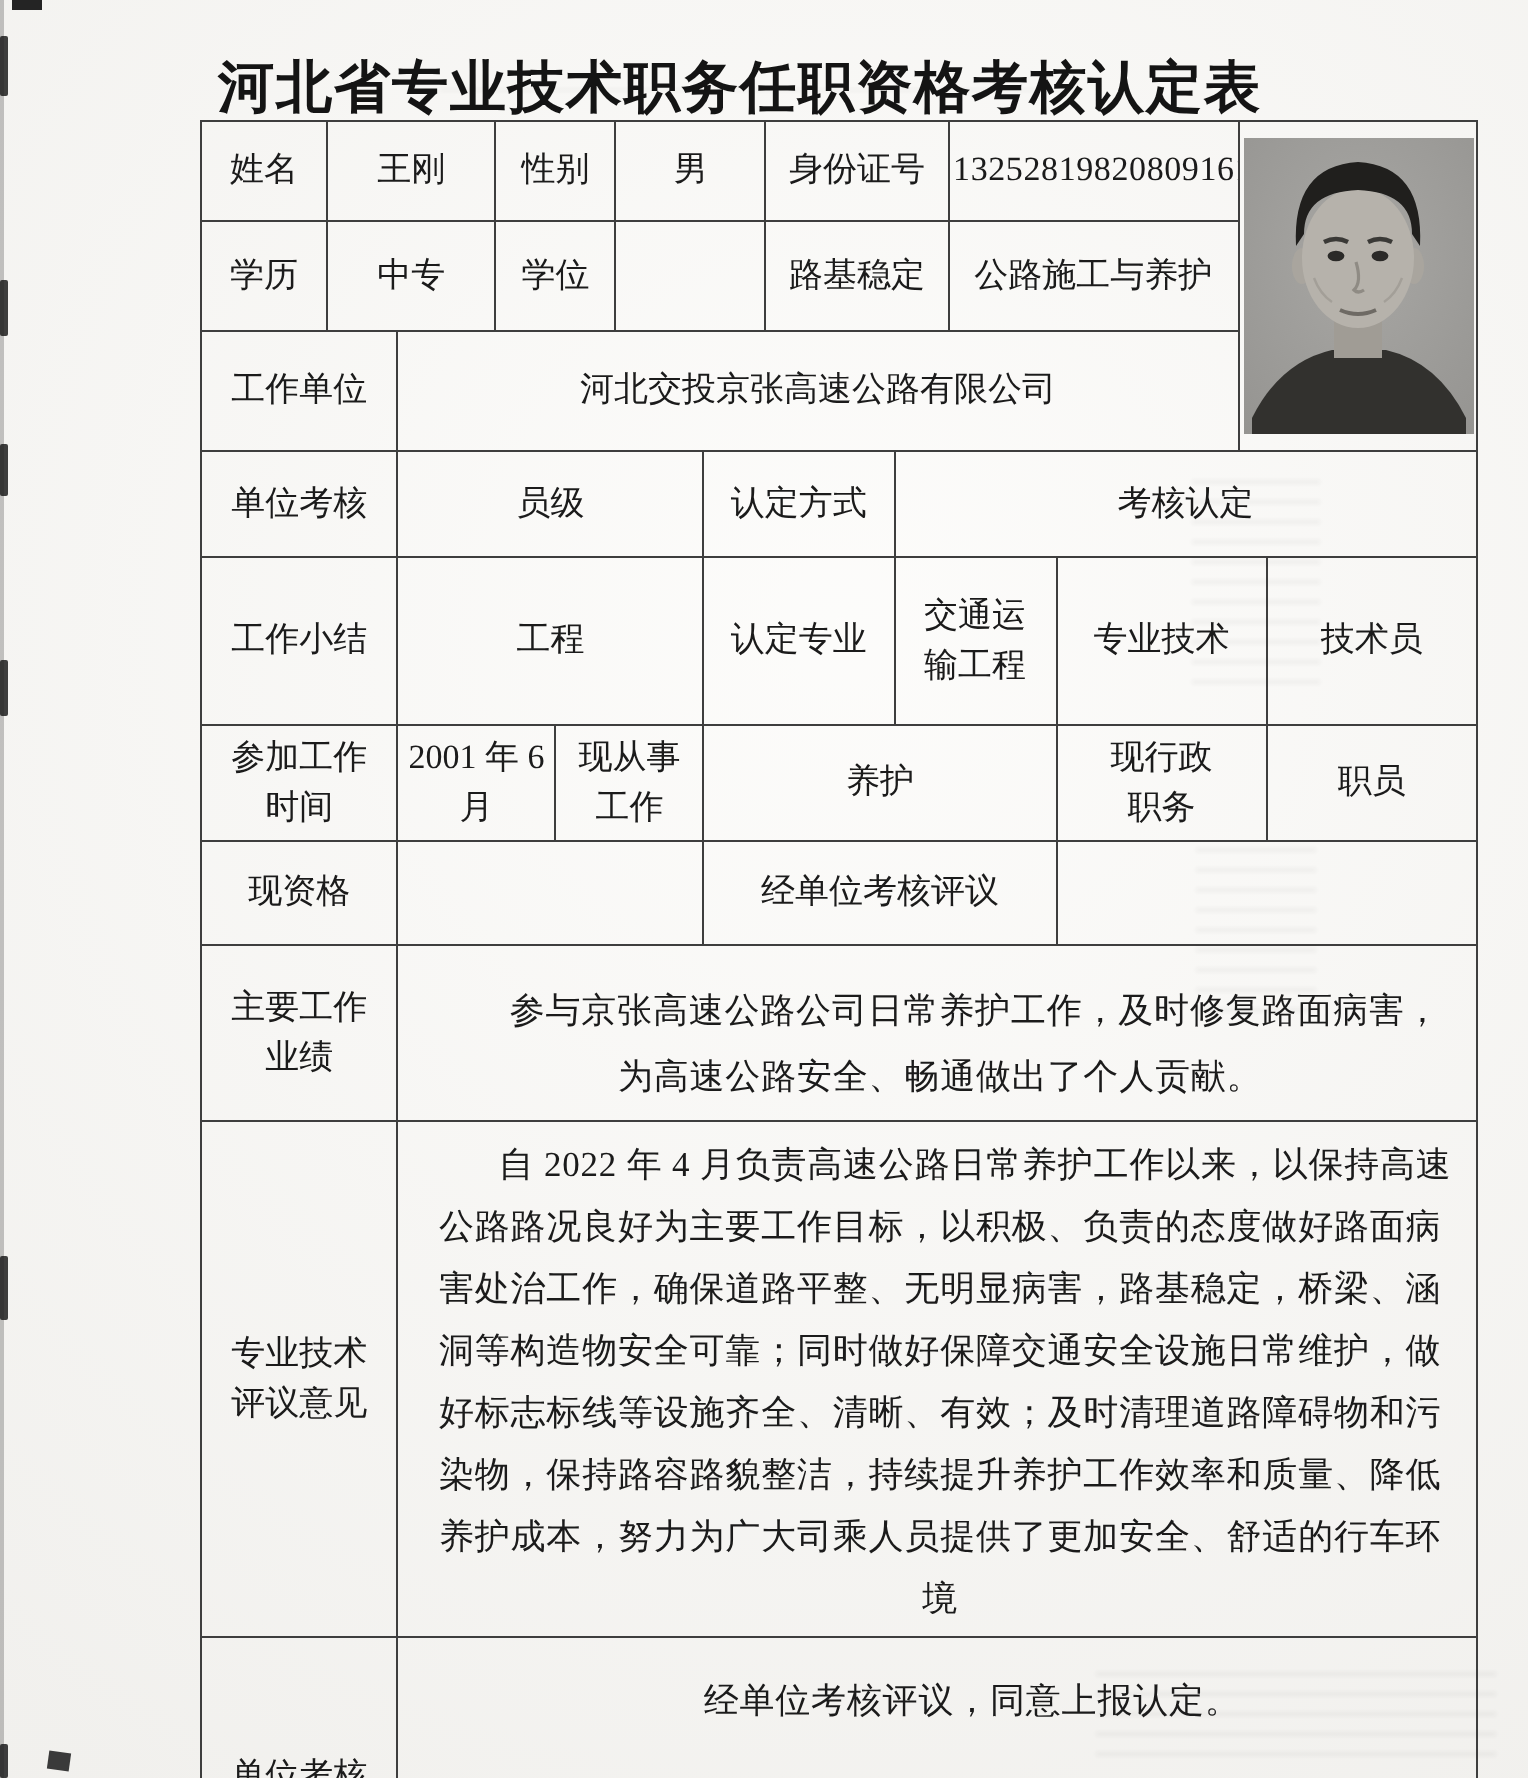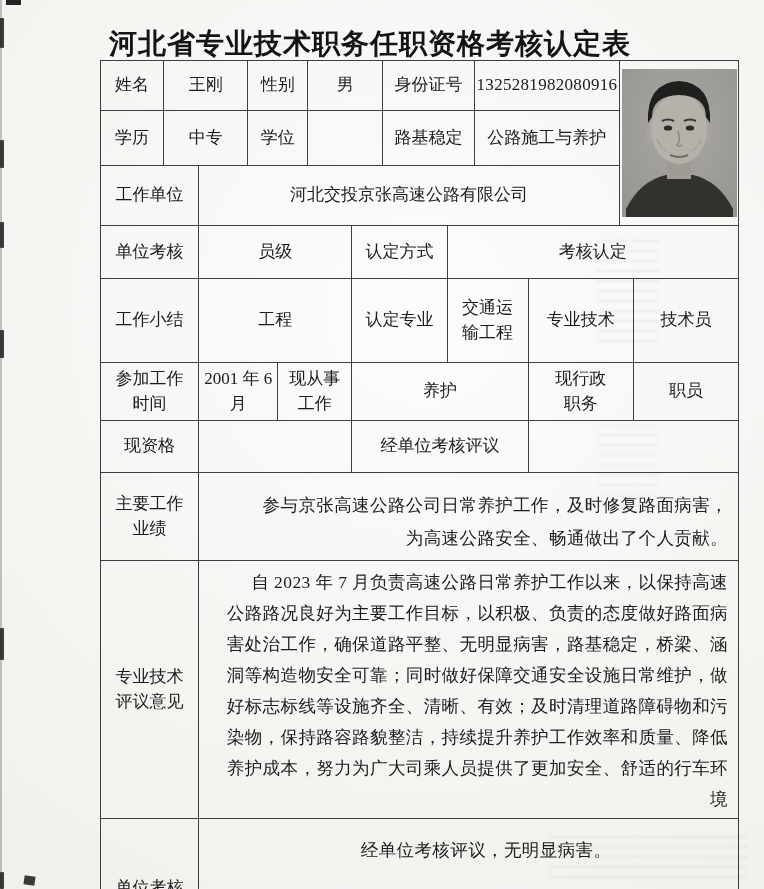--- a/index.html
+++ b/index.html
@@ -24,21 +24,21 @@
     border:1px solid #3e3e3e;
     text-align:center;vertical-align:middle;
     font-size:17px;line-height:1.45;
     padding:3px 2px;overflow:hidden;
   }
   td.pre{white-space:pre-line;}
   td.small{font-size:12.5px;}
   td.idnum{font-size:13.5px;letter-spacing:.3px;}
   td.content{text-align:left;vertical-align:top;}
   .para{
-    text-indent:2em;text-align:right;
+    text-indent:2em;text-align:center;
     font-size:17.5px;line-height:31px;letter-spacing:.4px;
     padding:3px 8px 0 11px;margin:0;
   }
   .para.ach{line-height:33px;padding-top:11px;}
   .review-box{position:relative;height:158px;}
   .review-line{position:absolute;left:0;top:16px;width:100%;
     text-indent:2em;font-size:17.5px;letter-spacing:.4px;}
   td.photo-cell{padding:0;vertical-align:middle;}
   .photo-frame{width:115px;height:148px;margin:0 auto;display:block;}
   
@@ -155,29 +155,29 @@
     <td colspan="2" class="pre">主要工作
 业绩</td>
     <td colspan="11" class="content">
       <p class="para ach">参与京张高速公路公司日常养护工作，及时修复路面病害，为高速公路安全、畅通做出了个人贡献。</p>
     </td>
   </tr>
   <tr style="height:185px">
     <td colspan="2" class="pre">专业技术
 评议意见</td>
     <td colspan="11" class="content">
-      <p class="para">自 2023 年 7 月负责高速公路日常养护工作以来，以保持高速公路路况良好为主要工作目标，以积极、负责的态度做好路面病害处治工作，确保道路平整、无明显病害，路基稳定，桥梁、涵洞等构造物安全可靠；同时做好保障交通安全设施日常维护，做好标志标线等设施齐全、清晰、有效；及时清理道路障碍物和污染物，保持路容路貌整洁，持续提升养护工作效率和质量、降低养护成本，努力为广大司乘人员提供了更加安全、舒适的行车环境</p>
+      <p class="para">自 2022 年 4 月负责高速公路日常养护工作以来，以保持高速公路路况良好为主要工作目标，以积极、负责的态度做好路面病害处治工作，确保道路平整、无明显病害，路基稳定，桥梁、涵洞等构造物安全可靠；同时做好保障交通安全设施日常维护，做好标志标线等设施齐全、清晰、有效；及时清理道路障碍物和污染物，保持路容路貌整洁，持续提升养护工作效率和质量、降低养护成本，努力为广大司乘人员提供了更加安全、舒适的行车环境</p>
     </td>
   </tr>
   <tr style="height:160px">
     <td colspan="2" class="pre">单位考核
 评议意见</td>
     <td colspan="11" class="content">
       <div class="review-box">
-        <div class="review-line">经单位考核评议，无明显病害。</div>
+        <div class="review-line">经单位考核评议，同意上报认定。</div>
 
       </div>
     </td>
   </tr>
 </tbody>
   </table>
 
 <div class="edge-line"></div>
 <div class="edge-seg" style="top:18px;height:30px"></div>
 <div class="edge-seg" style="top:140px;height:28px"></div>

